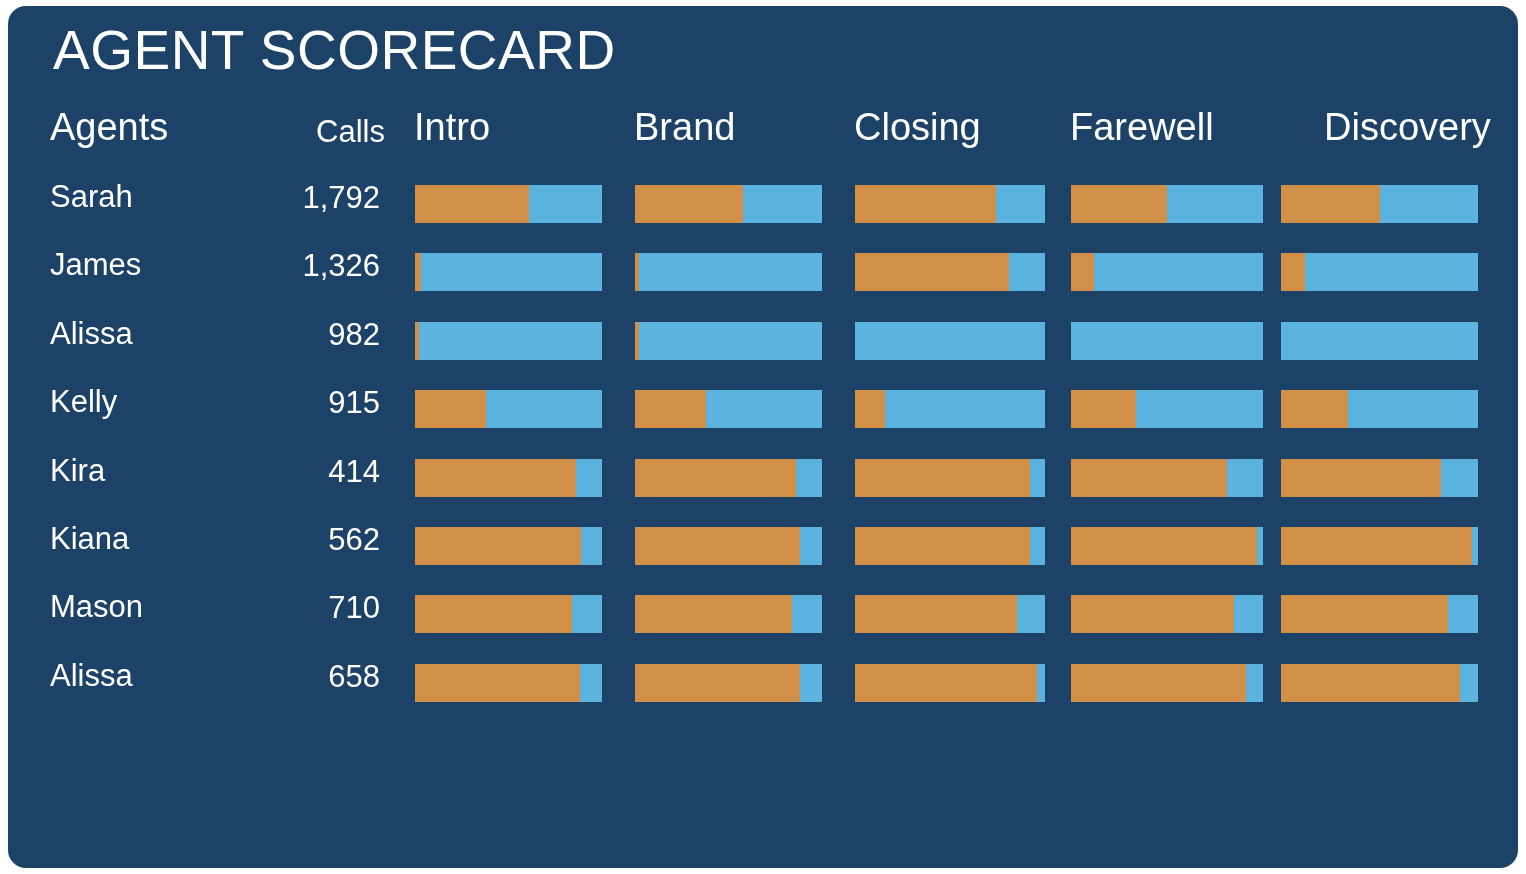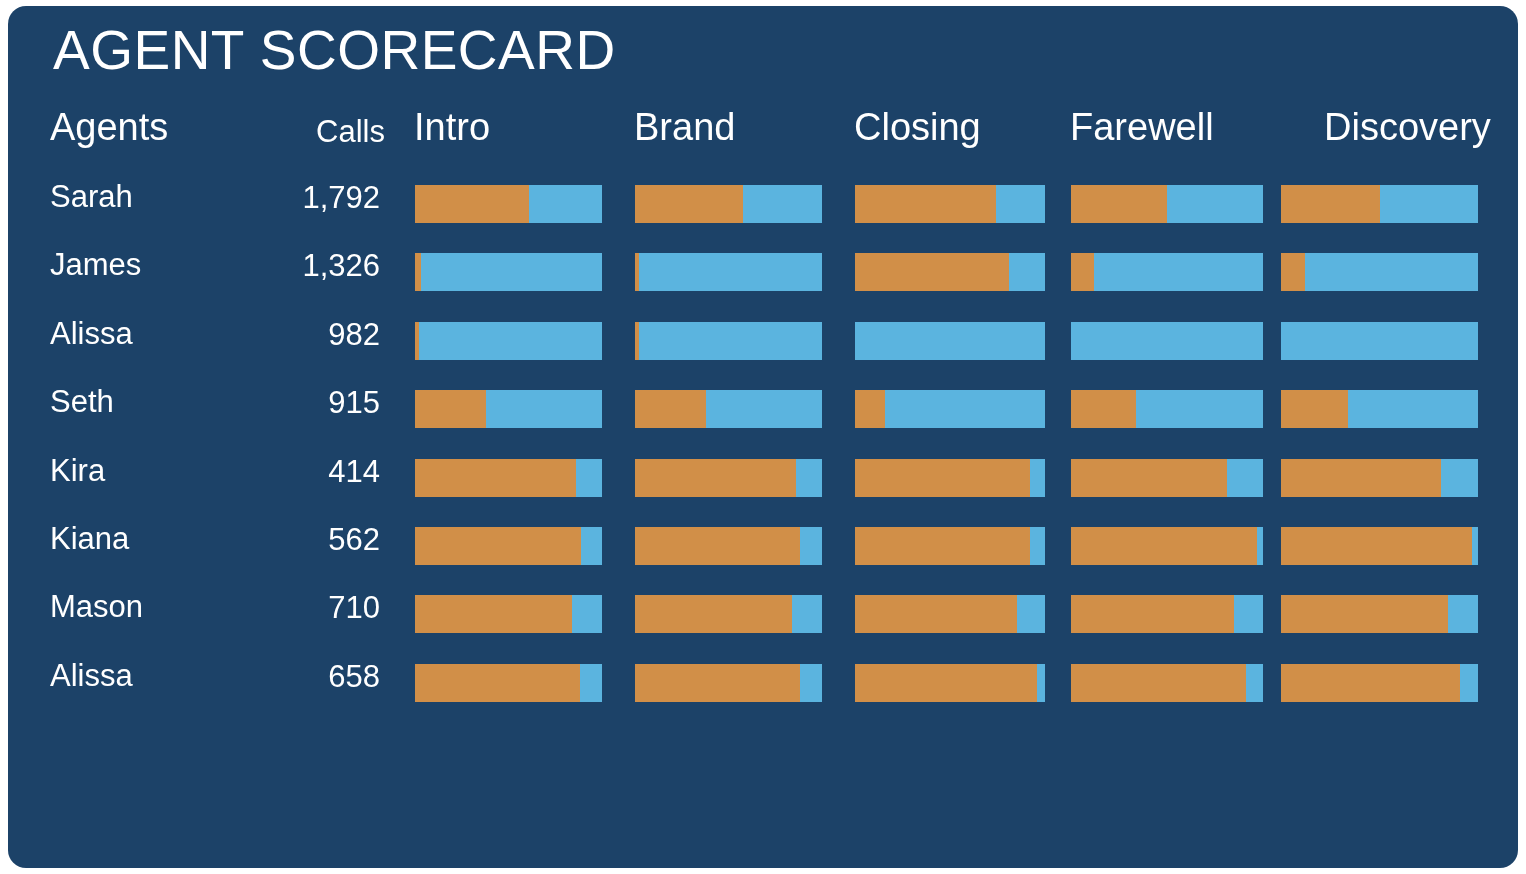--- a/index.html
+++ b/index.html
@@ -167,21 +167,21 @@
           <div class="barfill" style="width: 0%;"></div>
         </div>
         <div class="barwrap" style="left: 1063px; width: 192px;">
           <div class="barfill" style="width: 0%;"></div>
         </div>
         <div class="barwrap" style="left: 1273px; width: 197px;">
           <div class="barfill" style="width: 0%;"></div>
         </div>
       </div>
       <div class="row">
-        <div class="name">Seth</div>
+        <div class="name">Kelly</div>
         <div class="calls">915</div>
         <div class="barwrap" style="left: 407px; width: 187px;">
           <div class="barfill" style="width: 38%;"></div>
         </div>
         <div class="barwrap" style="left: 627px; width: 187px;">
           <div class="barfill" style="width: 38%;"></div>
         </div>
         <div class="barwrap" style="left: 847px; width: 190px;">
           <div class="barfill" style="width: 16%;"></div>
         </div>

